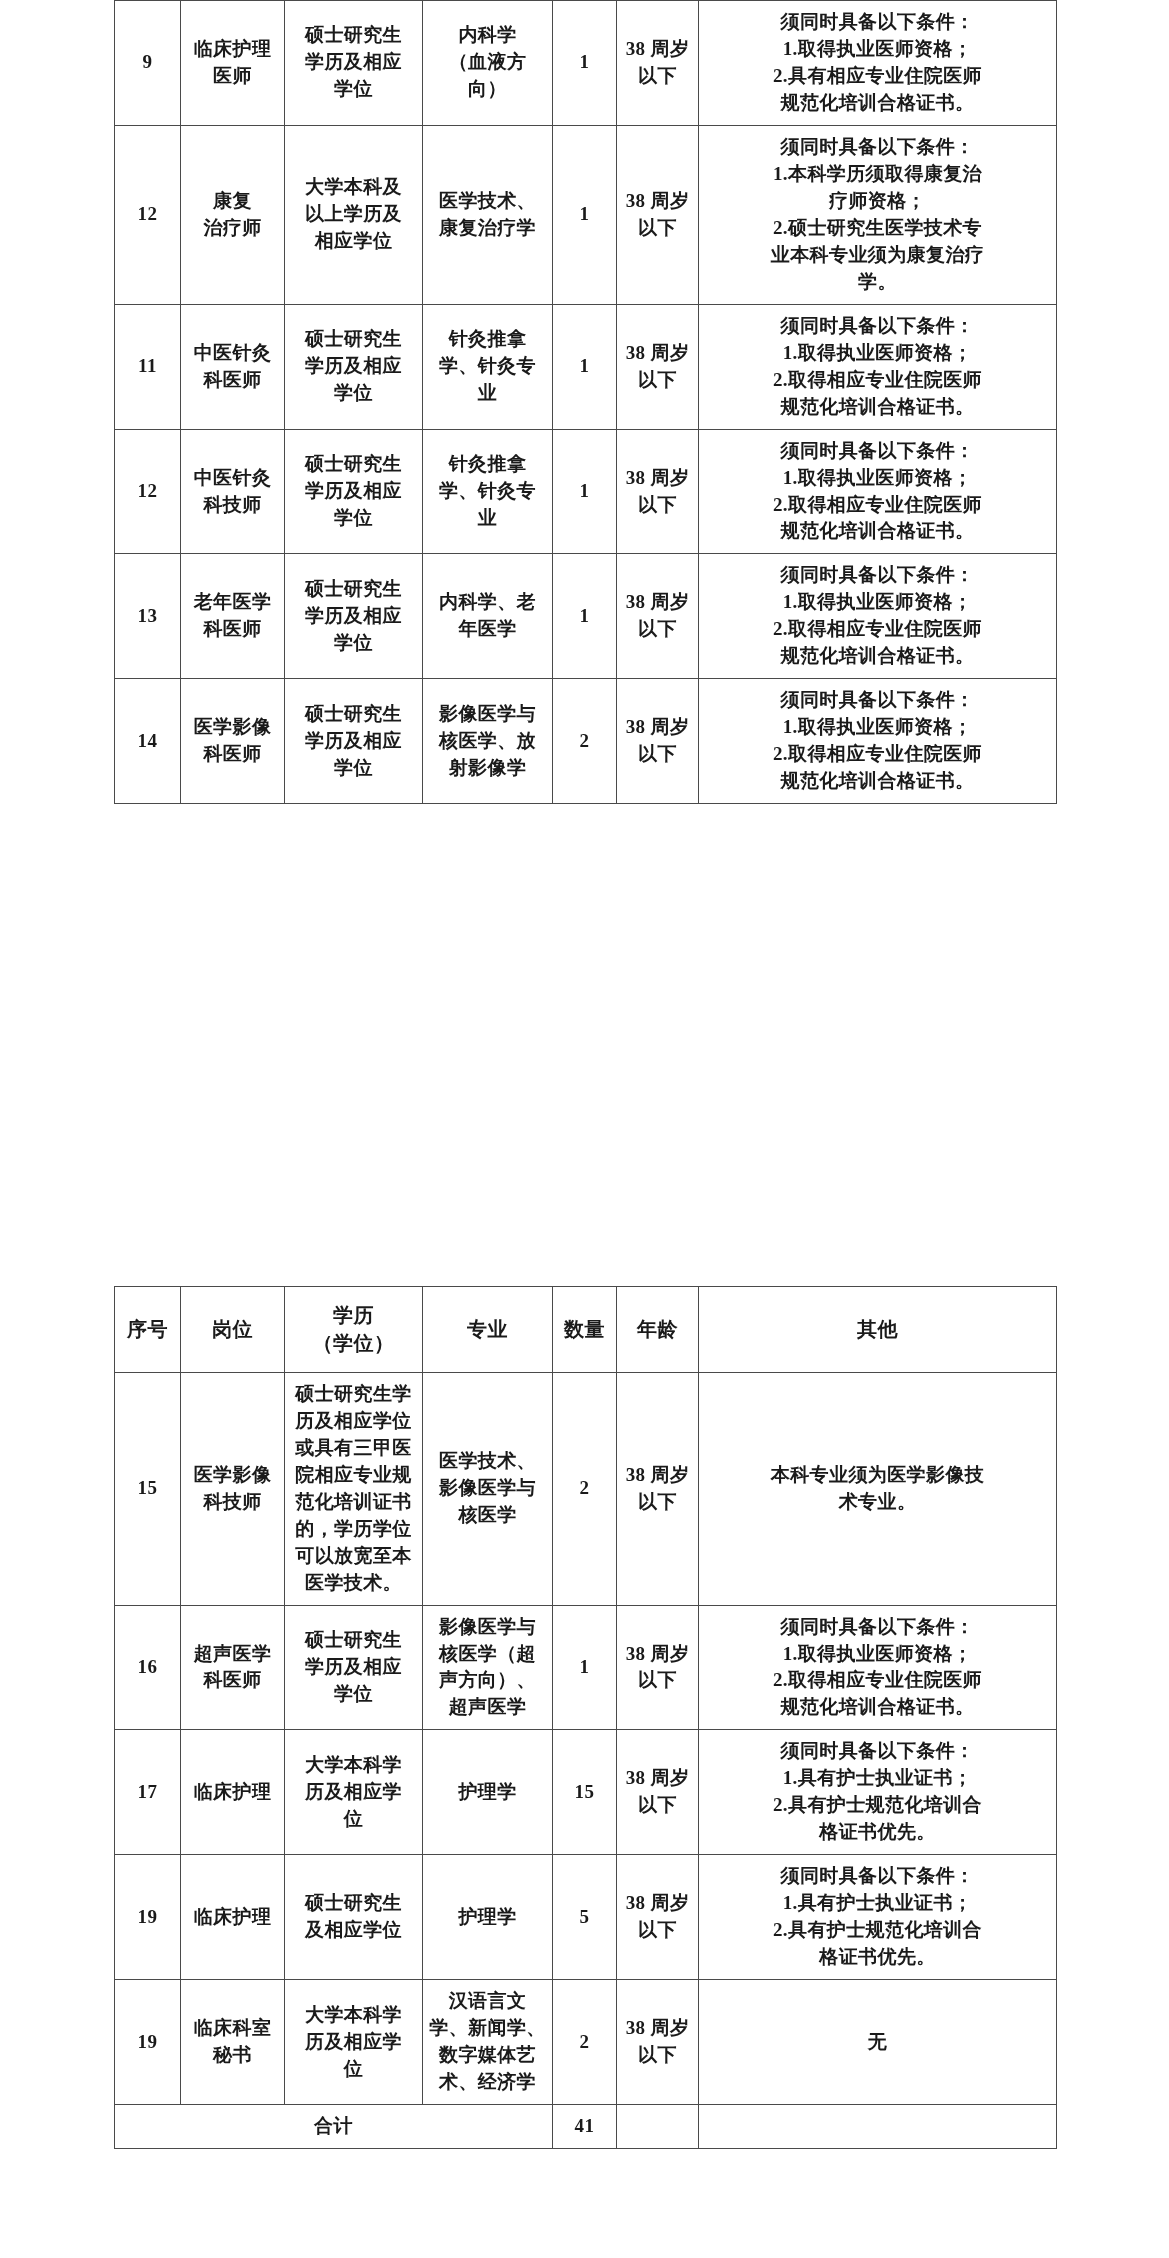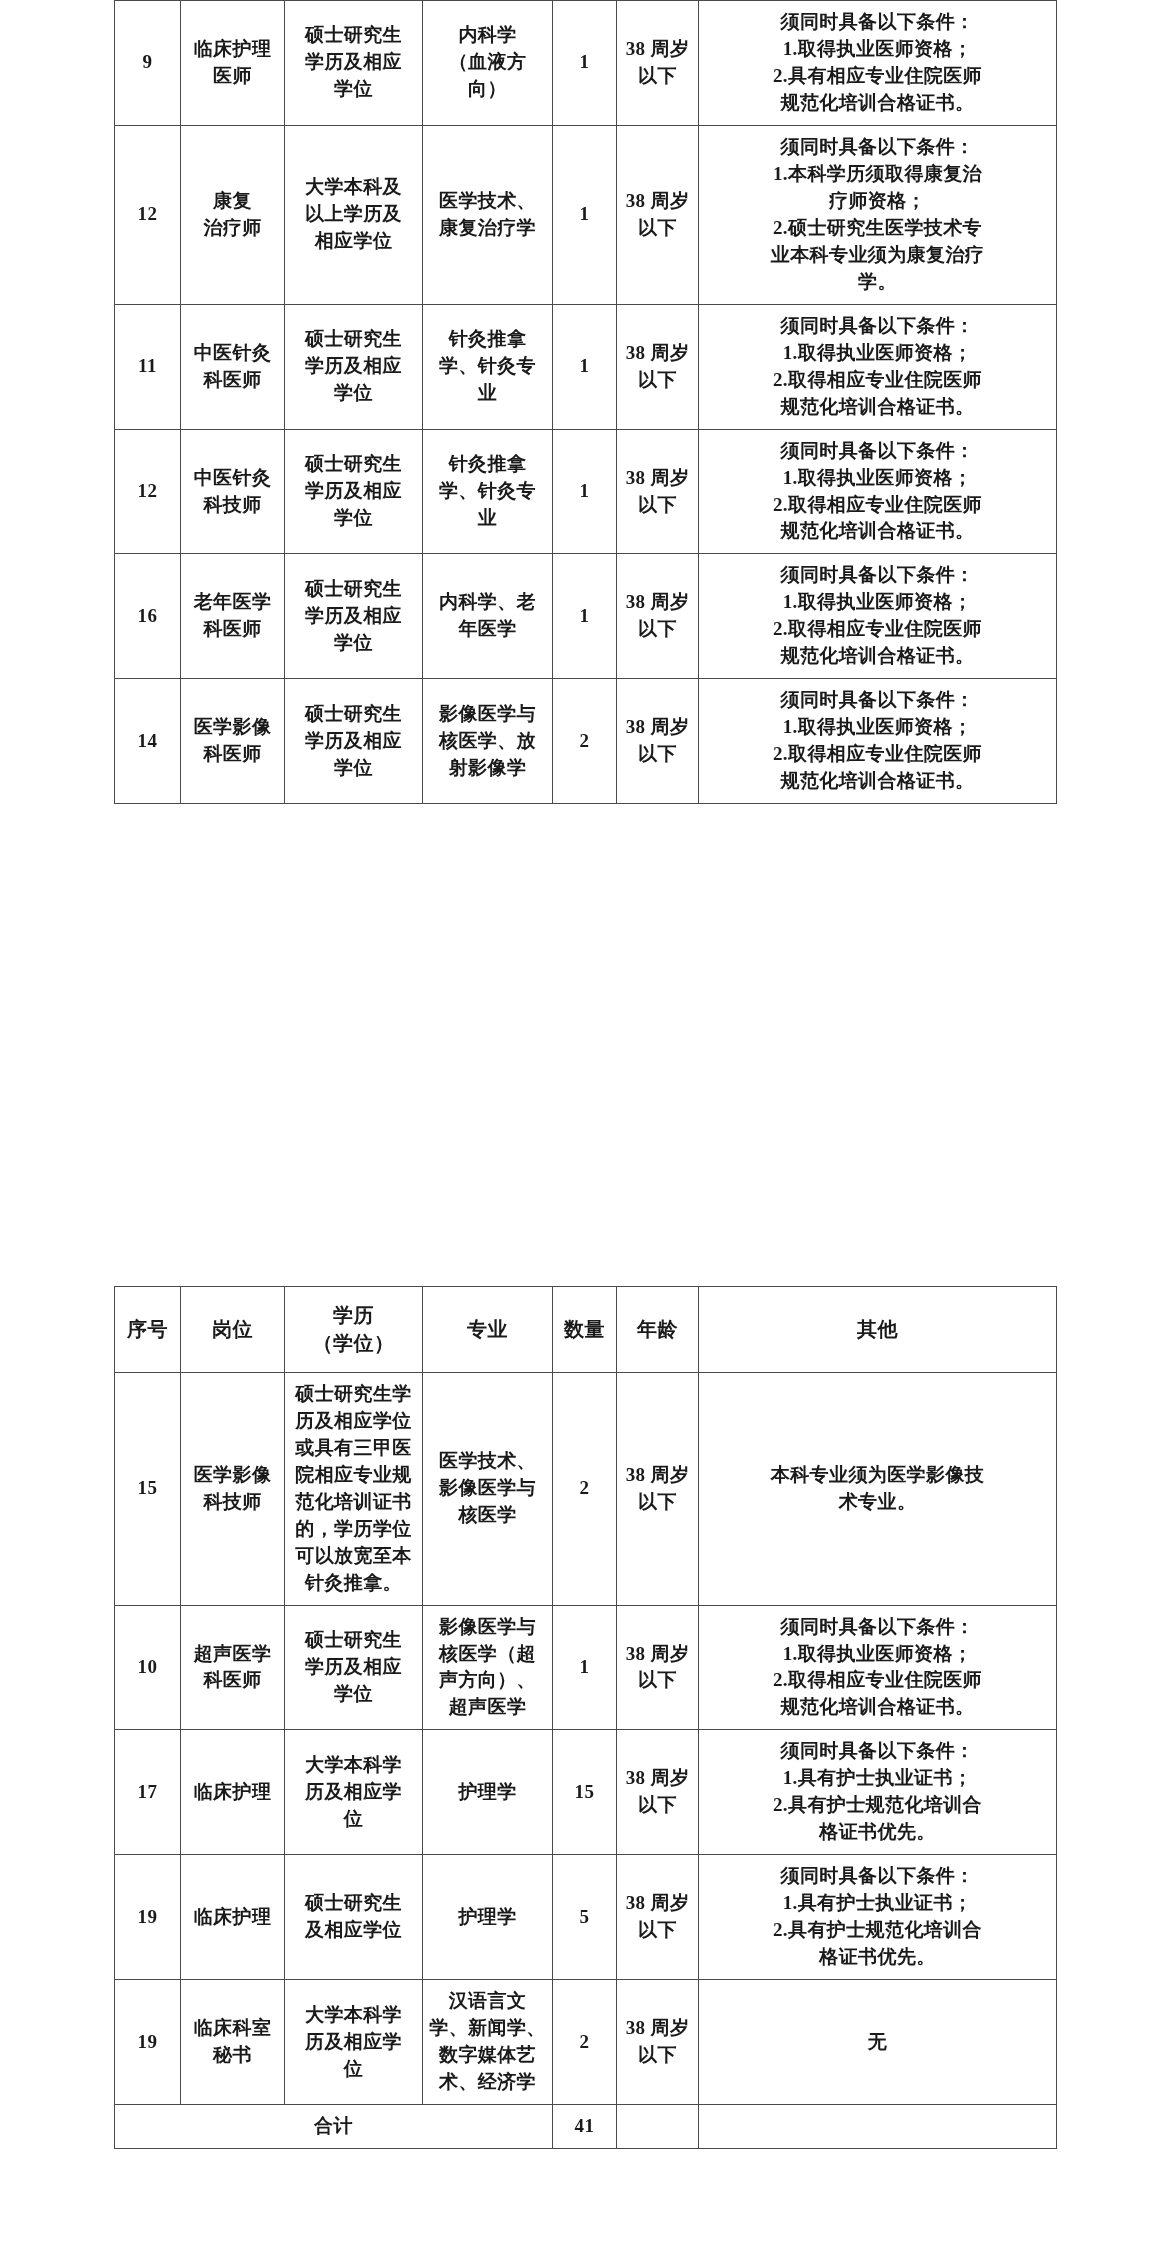--- a/index.html
+++ b/index.html
@@ -225,21 +225,21 @@
             </td>
             <td class="cell-other">
               <span class="txt">须同时具备以下条件：
 1.取得执业医师资格；
 2.取得相应专业住院医师
 规范化培训合格证书。</span>
             </td>
           </tr>
           <tr>
             <td class="cell-no">
-              <span class="txt">16</span>
+              <span class="txt">13</span>
             </td>
             <td class="cell-post">
               <span class="txt">老年医学
 科医师</span>
             </td>
             <td class="cell-edu">
               <span class="txt">硕士研究生
 学历及相应
 学位</span>
             </td>
@@ -344,42 +344,42 @@
 科技师</span>
             </td>
             <td class="cell-edu cell-edu-small">
               <span class="txt">硕士研究生学
 历及相应学位
 或具有三甲医
 院相应专业规
 范化培训证书
 的，学历学位
 可以放宽至本
-针灸推拿。</span>
+医学技术。</span>
             </td>
             <td class="cell-major">
               <span class="txt">医学技术、
 影像医学与
 核医学</span>
             </td>
             <td class="cell-qty">
               <span class="txt">2</span>
             </td>
             <td class="cell-age">
               <span class="txt">38 周岁
 以下</span>
             </td>
             <td class="cell-other">
               <span class="txt">本科专业须为医学影像技
 术专业。</span>
             </td>
           </tr>
           <tr>
             <td class="cell-no">
-              <span class="txt">10</span>
+              <span class="txt">16</span>
             </td>
             <td class="cell-post">
               <span class="txt">超声医学
 科医师</span>
             </td>
             <td class="cell-edu">
               <span class="txt">硕士研究生
 学历及相应
 学位</span>
             </td>

